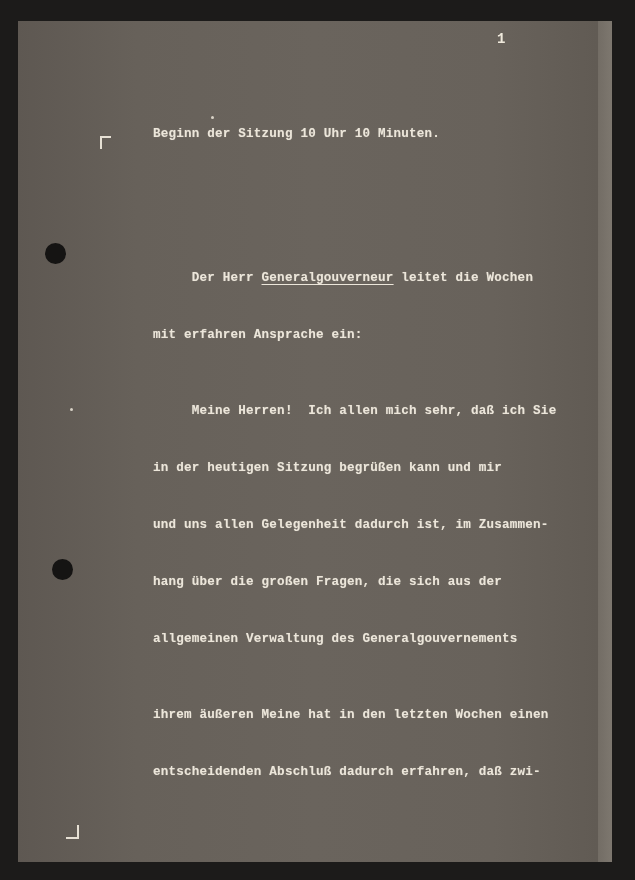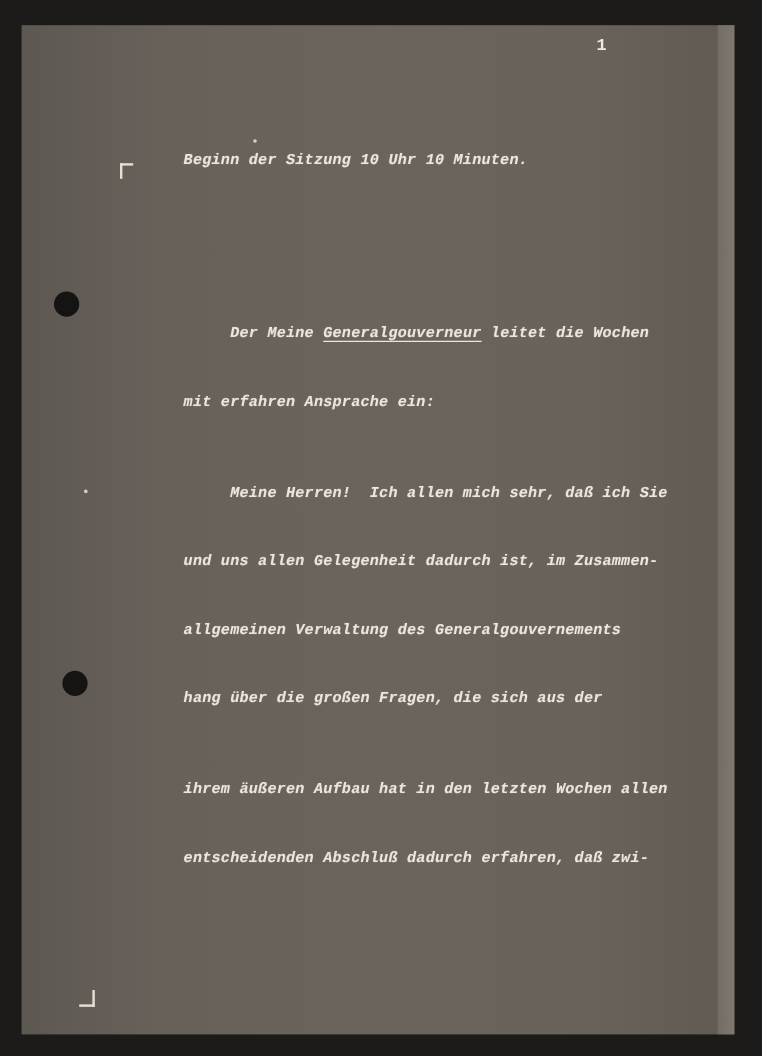--- a/index.html
+++ b/index.html
@@ -29,21 +29,21 @@
   .pagenum {
     position: absolute; left: 479px; top: 10px;
     color: #efe9dc; font-size: 14px; font-weight: bold;
   }
   .text {
     position: absolute; left: 135px; top: 66px; width: 450px;
     color: #ece6da; font-size: 12.6px; font-weight: bold;
     line-height: 19px; letter-spacing: 0.2px; white-space: pre;
     text-shadow: 0 0 1px rgba(255,250,240,0.35);
   }
-  .line { display: block; height: 19px; font-style: italic; }
+  .line { display: block; height: 19px; }
   .gap { display: block; height: 30px; }
   .u { text-decoration: underline; text-underline-offset: 3px; text-decoration-thickness: 1px; }
 </style>
 </head>
 <body>
 
 <div class="page">
   <div class="page-edge"></div>
   <div class="hole" style="left:27px; top:222px;"></div>
   <div class="hole" style="left:34px; top:538px;"></div>
@@ -51,29 +51,30 @@
   <div class="dot" style="left:193px; top:95px;"></div>
   <div class="mark mark-tl"></div>
   <div class="mark mark-bl"></div>
 
   <div class="pagenum">1</div>
 
   <div class="text">
     <span class="line">Beginn der Sitzung 10 Uhr 10 Minuten.</span>
     <span class="gap"></span>
 
-    <span class="line"><span>     Der Meine </span><span class="u">Generalgouverneur</span><span> leitet die Wochen</span></span>
+    <span class="line"><span>     Der Herr </span><span class="u">Generalgouverneur</span><span> leitet die Wochen</span></span>
     <span class="line">mit erfahren Ansprache ein:</span>
 
     <span class="line">     Meine Herren!  Ich allen mich sehr, daß ich Sie</span>
+    <span class="line">in der heutigen Sitzung begrüßen kann und mir</span>
     <span class="line">und uns allen Gelegenheit dadurch ist, im Zusammen-</span>
+    <span class="line">hang über die großen Fragen, die sich aus der</span>
     <span class="line">allgemeinen Verwaltung des Generalgouvernements</span>
-    <span class="line">hang über die großen Fragen, die sich aus der</span>
 
-    <span class="line">ihrem äußeren Aufbau hat in den letzten Wochen allen</span>
+    <span class="line">ihrem äußeren Meine hat in den letzten Wochen einen</span>
     <span class="line">entscheidenden Abschluß dadurch erfahren, daß zwi-</span>
     
     
     
     
     
     
     
     
     

